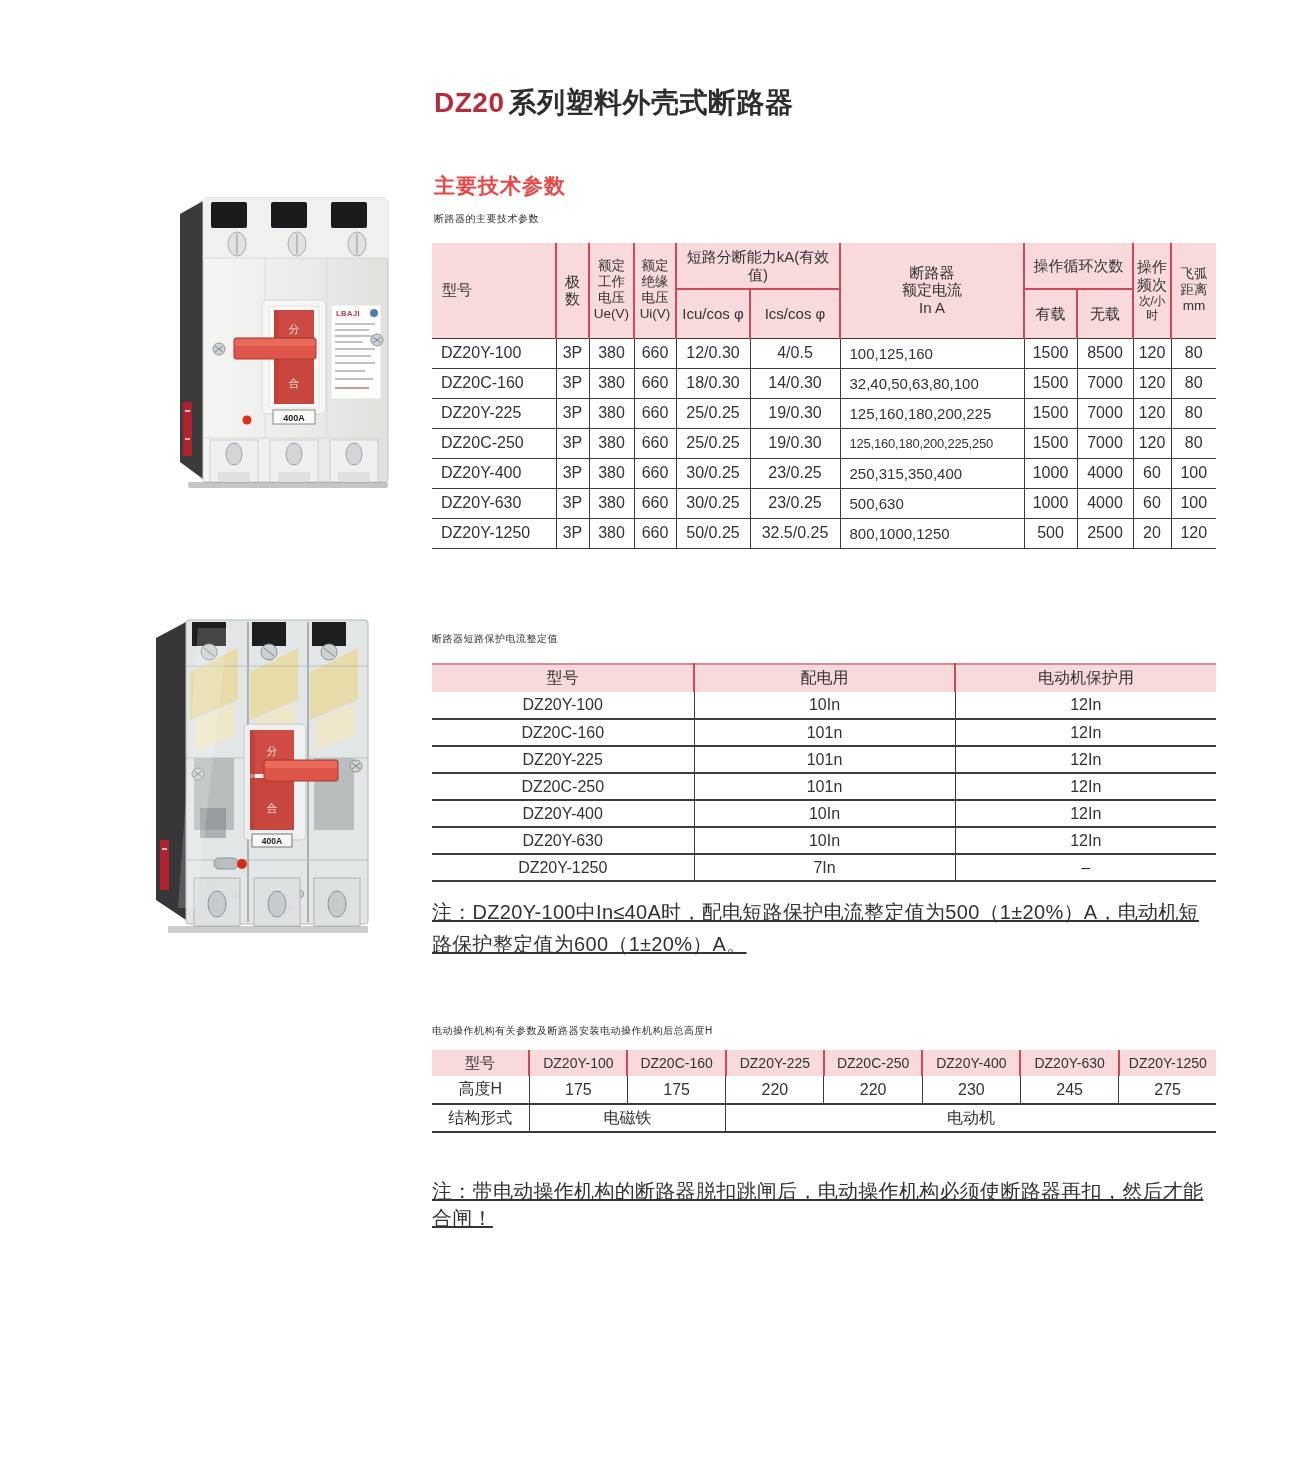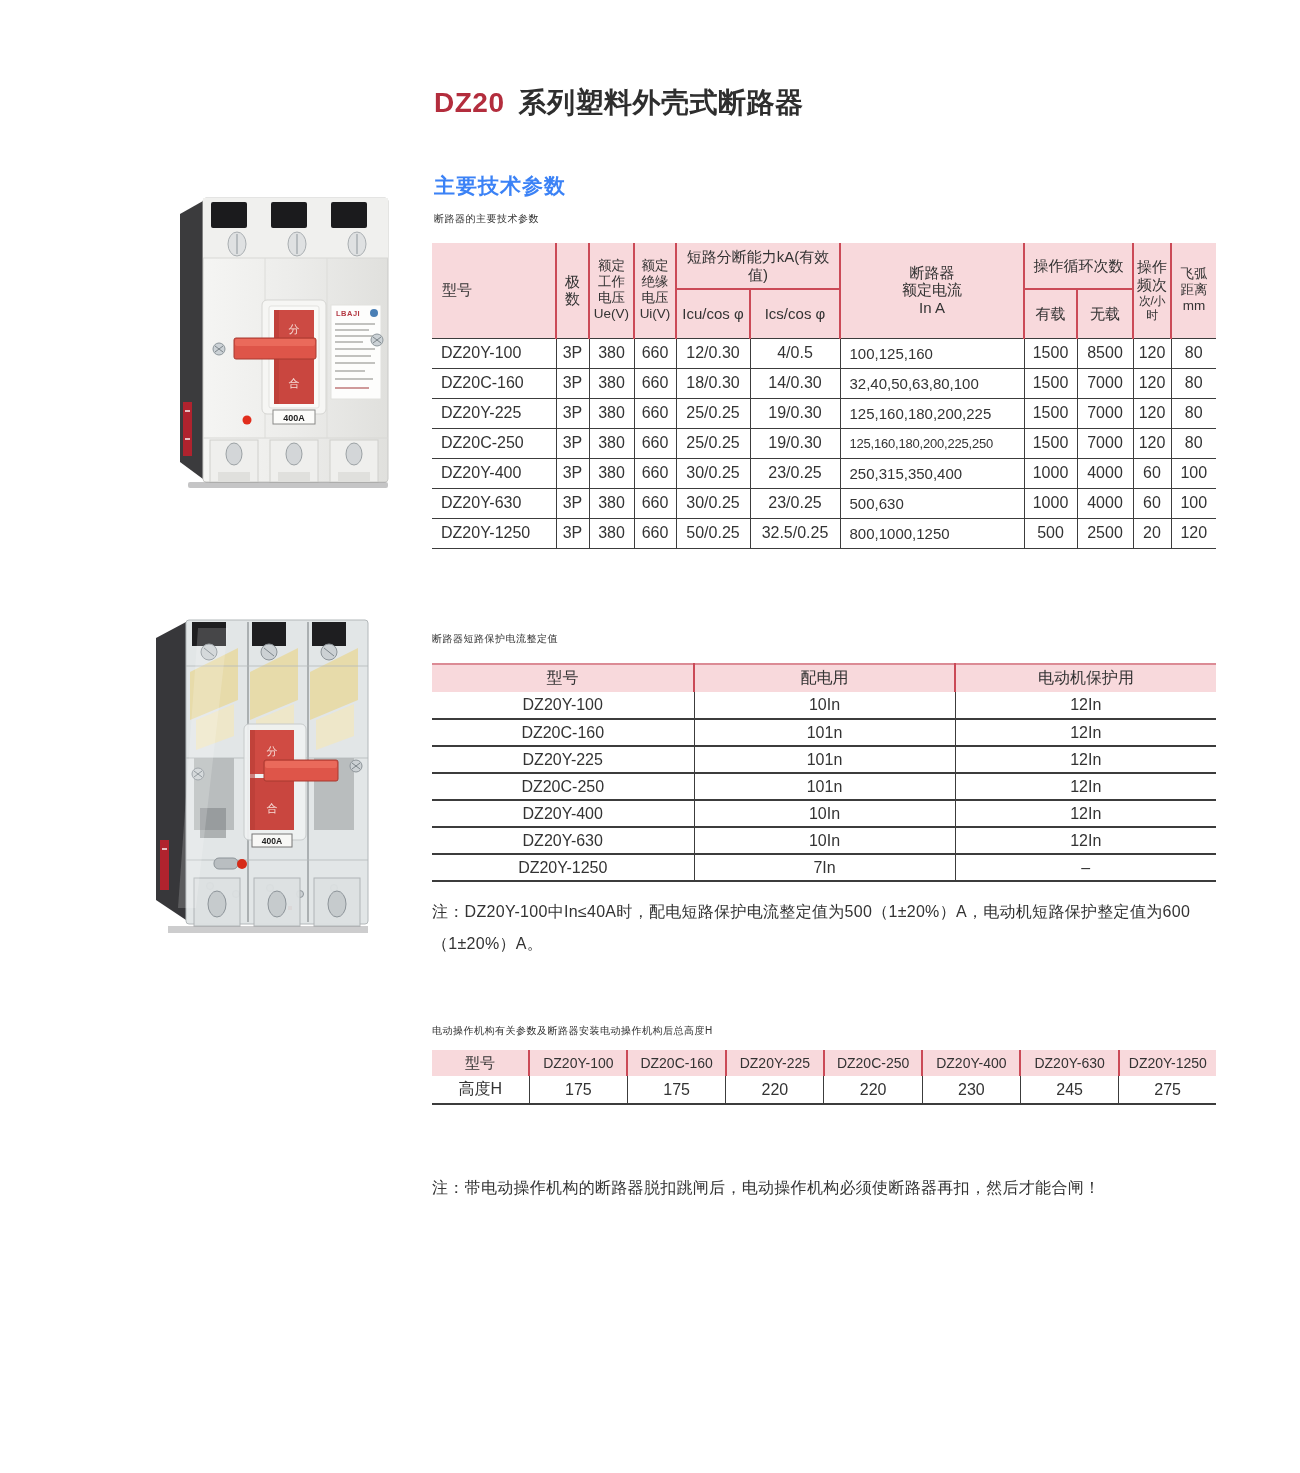--- a/index.html
+++ b/index.html
@@ -6,28 +6,28 @@
   html,body { margin:0; padding:0; background:#ffffff; }
   body {
     width:1300px; height:1473px; position:relative;
     font-family:"Liberation Sans","DejaVu Sans",sans-serif;
     color:#333333;
   }
   .page { position:absolute; left:0; top:0; width:1300px; height:1473px; background:#ffffff; overflow:hidden; }
 
   
   .doc-title { position:absolute; left:434px; top:84px; font-size:28px; font-weight:bold; letter-spacing:0.5px; }
-  .t-code { color:#b32d3d; margin-right:14px; }
+  .t-code { color:#b32d3d; margin-right:4px; }
   .t-main { color:#2e2e2e; }
-  .sec-heading { position:absolute; left:434px; top:172px; font-size:21px; color:#3b82f6; font-weight:600; letter-spacing:1px; }
+  .sec-heading { position:absolute; left:434px; top:172px; font-size:21px; color:#ef4444; font-weight:600; letter-spacing:1px; }
   .caption { position:absolute; font-size:10px; color:#333; letter-spacing:0.5px; }
   .c1 { left:434px; top:212px; }
   .c2 { left:432px; top:632px; }
   .c3 { left:432px; top:1024px; }
-  .note { position:absolute; width:784px; font-size:16px; color:#333; letter-spacing:0.3px; }
+  .note { position:absolute; width:784px; font-size:20px; color:#333; letter-spacing:0.3px;text-decoration:underline; }
   .n1 { left:432px; top:896px; line-height:32px; }
   .n2 { left:432px; top:1178px; }
 
   
   table { position:absolute; border-collapse:collapse; table-layout:fixed; }
   th { background:#f8d9dc; font-weight:400; color:#333; vertical-align:middle; text-align:center; padding:2px 1px; }
   td { text-align:center; color:#333; padding:0 2px; vertical-align:middle; }
 
   
   .t1 { left:432px; top:243px; width:784px; }
@@ -472,17 +472,22 @@
       <tr>
         <td>高度H</td>
         <td>175</td>
         <td>175</td>
         <td>220</td>
         <td>220</td>
         <td>230</td>
         <td>245</td>
         <td>275</td>
       </tr>
+      <tr>
+        <td>结构形式</td>
+        <td colspan="2">电磁铁</td>
+        <td colspan="5">电动机</td>
+      </tr>
     </tbody>
   </table>
   <div class="note n2">注：带电动操作机构的断路器脱扣跳闸后，电动操作机构必须使断路器再扣，然后才能合闸！</div>
 
 </div>
 
 </body></html>

